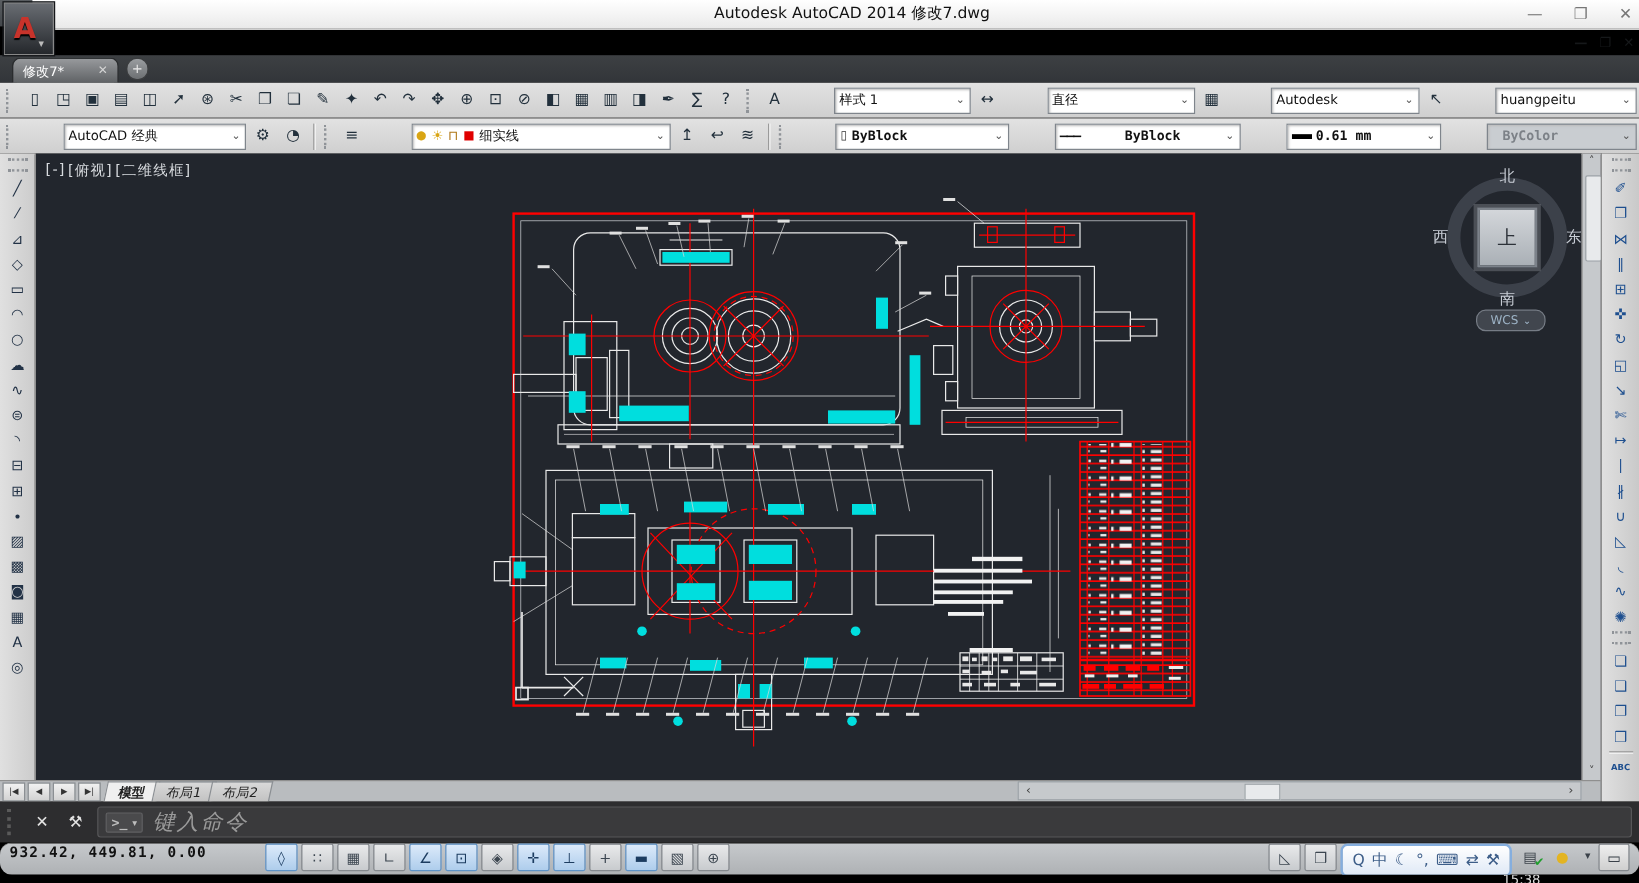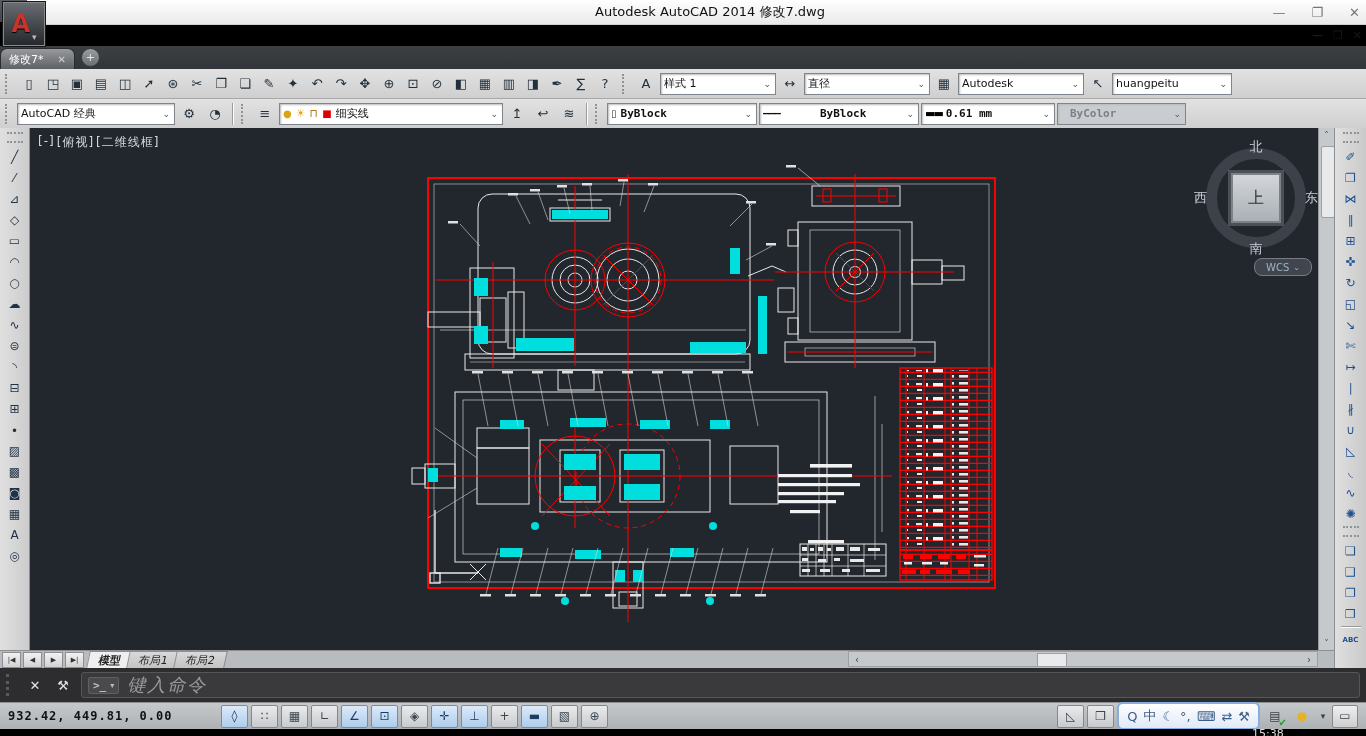--- a/index.html
+++ b/index.html
@@ -16,37 +16,37 @@
           border:1px solid #15171a;box-shadow:inset 0 0 0 1px #888;display:flex;align-items:center;justify-content:center;}
   #appbtn .logo{color:#c8332b;font-weight:bold;font-size:24px;text-shadow:0 1px 1px #000;}
   #appbtn .caret{color:#bbb;font-size:9px;margin-left:2px;align-self:flex-end;padding-bottom:4px;}
   
   #menubar{left:0;top:24px;width:1366px;height:22px;background:linear-gradient(#595d61,#43474b);
            display:flex;align-items:center;padding-left:52px;box-sizing:border-box;}
   .mitem{color:#f2f2f2;padding:0 12px;line-height:22px;font-size:12px;}
   #doccontrols{position:absolute;right:4px;top:24px;height:22px;display:flex;gap:10px;align-items:center;color:#16181a;font-weight:bold;font-size:11px;}
   
   #filetabbar{left:0;top:46px;width:1366px;height:23px;background:linear-gradient(#3d4043,#323539);display:flex;align-items:flex-end;}
-  .ftab{height:20px;background:linear-gradient(#97999c,#5f6265);border:1px solid #2a2c2e;border-bottom:none;
-        border-radius:7px 7px 0 0;display:flex;align-items:center;padding:0 8px;gap:14px;}
+  .ftab{margin-left:10px;height:20px;background:linear-gradient(#97999c,#5f6265);border:1px solid #2a2c2e;border-bottom:none;
+        border-radius:7px 7px 0 0;display:flex;align-items:center;padding:0 8px;gap:28px;}
   .ftab .lbl{color:#fff;font-size:11px;}
   .ftab .x{color:#d5d5d5;font-size:10px;}
   .newtab{margin-left:6px;margin-bottom:2px;width:17px;height:17px;border-radius:50%;background:linear-gradient(#9a9da0,#6c6f72);
           border:1px solid #3a3c3e;color:#e8e8e8;font-size:11px;display:flex;align-items:center;justify-content:center;}
   
   #tbrow1,#tbrow2{left:0;width:1366px;background:linear-gradient(#e2e2e2,#cfcfcf);border-bottom:1px solid #a8a8a8;
                   display:flex;align-items:center;gap:2px;padding:0 2px;box-sizing:border-box;}
   #tbrow1{top:69px;height:30px;}
   #tbrow2{top:99px;height:30px;border-bottom:1px solid #8f8f8f;}
   .grip{width:5px;height:20px;border-left:2px dotted #8f9398;margin:0 3px;}
   .tbtn{width:22px;height:22px;display:flex;align-items:center;justify-content:center;color:#22303c;font-size:13px;
         border:1px solid transparent;border-radius:2px;}
   .tbsep{width:1px;height:22px;background:#9a9a9a;margin:0 3px;box-shadow:1px 0 0 #fff;}
   .combo{height:20px;background:#fff;border:1px solid #7f858c;box-shadow:inset 1px 1px 2px #bbb;
-         display:flex;align-items:center;font-size:11px;color:#111;padding:0 3px;gap:4px;}
+         display:flex;align-items:center;font-size:11px;color:#111;padding:0 3px;gap:4px;margin-left:36px;}
   .combo .val{flex:1;white-space:nowrap;overflow:hidden;}
   .combo .arr{color:#555;font-size:9px;padding-right:1px;}
   .combo.dis{background:#c9cdd1;color:#7c8187;padding-left:12px;}
   .sw{display:inline-block;}
   .mono{font-family:"DejaVu Sans Mono","Liberation Mono",monospace;font-weight:bold;}
   
   #lefttb{left:0;top:128px;width:30px;height:522px;background:linear-gradient(90deg,#e0e0e0,#cccccc);
           border-right:1px solid #8f8f8f;display:flex;flex-direction:column;align-items:center;padding-top:2px;box-sizing:border-box;}
   #righttb{left:1334px;top:128px;width:32px;height:540px;background:linear-gradient(90deg,#e0e0e0,#c9c9c9);
            border-left:1px solid #8f8f8f;display:flex;flex-direction:column;align-items:center;padding-top:2px;box-sizing:border-box;}
@@ -64,21 +64,21 @@
                border:11px solid rgba(130,138,150,0.28);box-sizing:border-box;}
   #vcube .dir{position:absolute;color:#c9ced6;font-size:13px;}
   #vcube .n{left:50%;top:-2px;transform:translateX(-50%);}
   #vcube .s{left:50%;bottom:-2px;transform:translateX(-50%);}
   #vcube .w{left:-4px;top:50%;transform:translateY(-50%);}
   #vcube .e{right:-4px;top:50%;transform:translateY(-50%);}
   #vcube .top{position:absolute;left:50%;top:50%;transform:translate(-50%,-50%);width:46px;height:46px;
               background:linear-gradient(#d3d6da,#aab0b6);border:2px solid #7c828a;box-shadow:0 0 0 3px rgba(200,205,212,.25);
               display:flex;align-items:center;justify-content:center;color:#2c3138;font-size:16px;}
   #wcspill{left:1200px;top:130px;width:56px;height:16px;background:#41464e;border:1px solid #767c85;border-radius:8px;
-           color:#9db3c6;font-size:10px;display:flex;align-items:center;justify-content:center;gap:4px;margin-left:24px;}
+           color:#9db3c6;font-size:10px;display:flex;align-items:center;justify-content:center;gap:4px;}
   
   #vscroll{left:1318px;top:128px;width:16px;height:522px;background:#c6c9cc;border-left:1px solid #999;box-sizing:border-box;
            display:flex;flex-direction:column;align-items:center;justify-content:space-between;}
   #vscroll .sarr{color:#444;font-size:9px;height:14px;line-height:14px;}
   #vscroll .thumb{position:absolute;left:2px;top:18px;width:12px;height:70px;background:#e8eaec;border:1px solid #9aa0a5;border-radius:2px;}
   
   #tabrow{left:0;top:650px;width:1334px;height:18px;background:#b9bcbf;border-top:1px solid #8f8f8f;display:flex;align-items:center;box-sizing:border-box;}
   .navbtn{width:17px;height:14px;background:linear-gradient(#f2f2f2,#d2d2d2);border:1px solid #8b8f93;margin-left:2px;
           font-size:7px;display:flex;align-items:center;justify-content:center;color:#333;}
   .ltab{height:16px;padding:0 10px;display:flex;align-items:center;font-size:11px;color:#222;
@@ -89,21 +89,21 @@
   #hscroll .thumb{position:absolute;left:188px;top:1px;width:28px;height:12px;background:#e8eaec;border:1px solid #9aa0a5;}
   
   #cmdrow{left:0;top:668px;width:1366px;height:34px;background:#2d2d2f;display:flex;align-items:center;padding:0 6px;box-sizing:border-box;gap:8px;}
   #cmdgrip{width:8px;height:22px;border-left:3px dotted #5a5a5a;}
   .cmdbtn{color:#e3e3e3;font-size:13px;width:20px;text-align:center;}
   #cmdfield{flex:1;height:24px;background:#3a3a3c;border:1px solid #565658;border-radius:3px;display:flex;align-items:center;gap:8px;padding:0 6px;}
   #cmdprompt{color:#bdbdbd;font-size:11px;background:#4a4a4c;border:1px solid #606062;border-radius:2px;padding:1px 4px;display:flex;gap:4px;align-items:center;}
   #cmdinput{color:#9a9a9a;font-style:italic;font-size:18px;letter-spacing:2px;}
   
   #statusbar{left:0;top:702px;width:1366px;height:27px;background:linear-gradient(#c6c9cc,#aeb1b4);border-top:1px solid #8f8f8f;
-             display:flex;align-items:center;box-sizing:border-box;padding:0 8px;gap:3px;}
+             display:flex;box-sizing:border-box;padding:0 8px;gap:3px;border-radius:10px;}
   #coords{color:#111;font-size:12px;width:210px;letter-spacing:1px;}
   .stbtn{width:25px;height:21px;background:linear-gradient(#e9eaeb,#c8cbce);border:1px solid #84888d;border-radius:2px;
          display:flex;align-items:center;justify-content:center;font-size:12px;color:#3c4650;}
   .stbtn.on{background:linear-gradient(#dceafa,#aecdec);border-color:#5e93c8;color:#1c3c60;}
   #trayspacer{flex:1;}
   #langbar{display:flex;align-items:center;gap:6px;background:linear-gradient(#ffffff,#dfe9f6);border:2px solid #85aede;
            border-radius:6px;padding:1px 8px;height:22px;}
   #langbar span{color:#3c5d88;font-size:13px;}
   .trayicon{width:24px;height:21px;display:flex;align-items:center;justify-content:center;font-size:12px;color:#3a4149;position:relative;}
   .traybox{background:linear-gradient(#efefef,#cfcfcf);border:1px solid #84888d;border-radius:2px;}

